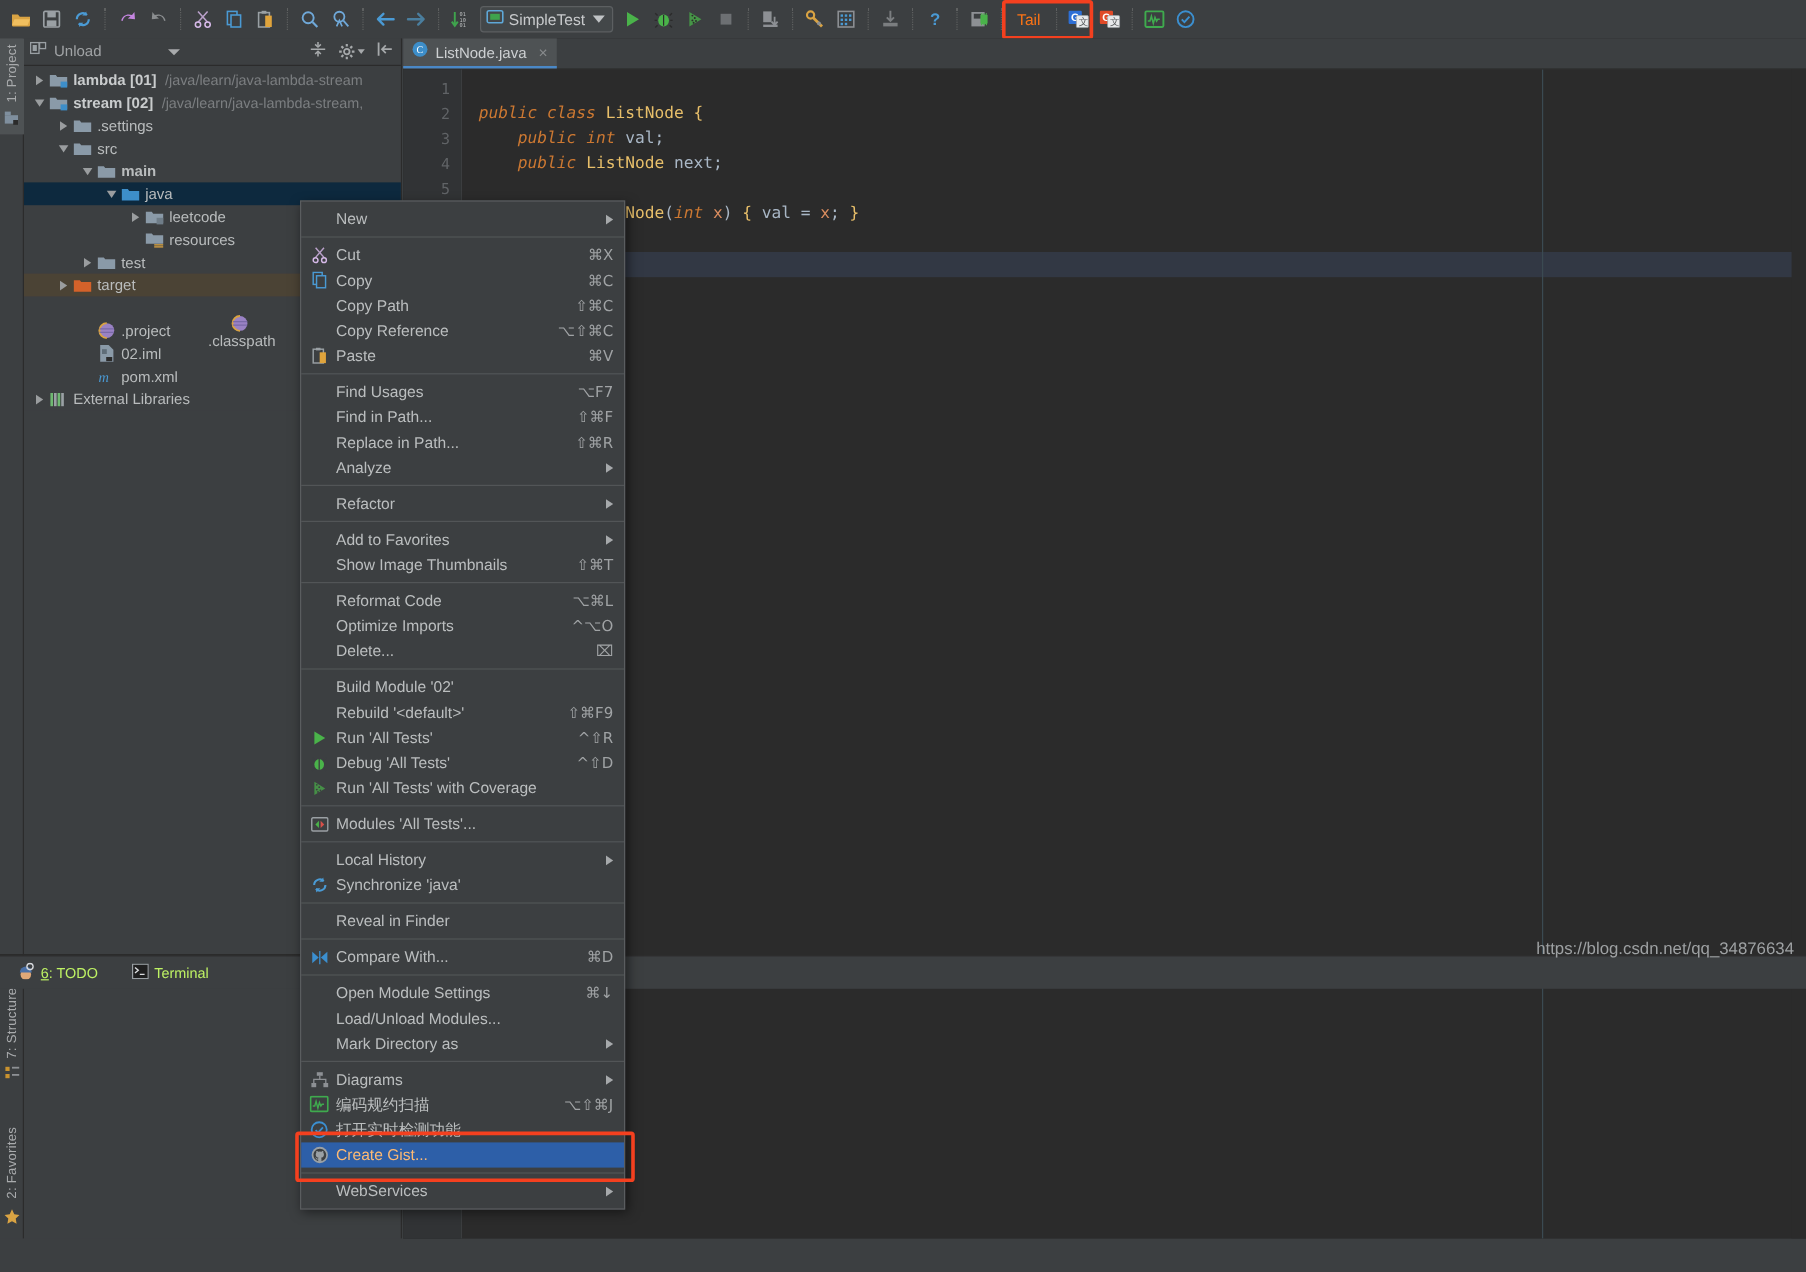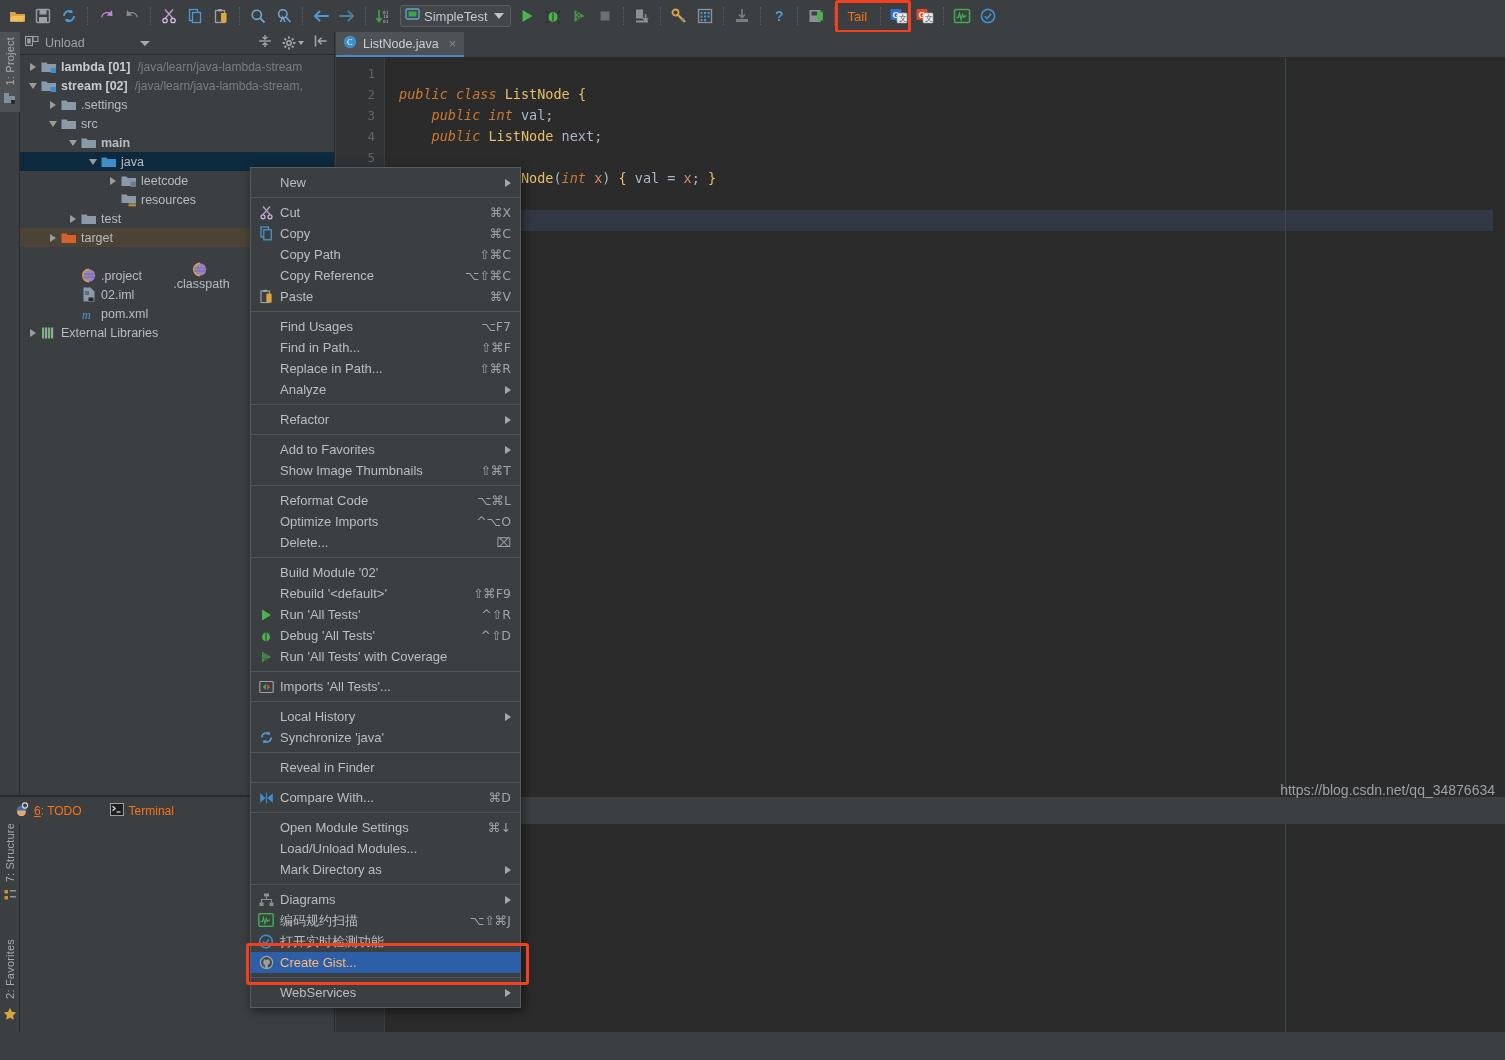--- a/index.html
+++ b/index.html
@@ -281,21 +281,21 @@
   
   #statusbar {
     position: absolute; left: 0; bottom: 0;
     width: 1505px; height: 28px;
     background: #3c3f41;
     border-top: 1px solid #2b2b2b;
     display: flex; align-items: center;
   }
   .sb-item {
     display: flex; align-items: center;
-    color: #f97316; font-size: 12px;
+    color: #bef264; font-size: 12px;
     margin-left: 14px;
   }
   .sb-item .sb-lbl { margin-left: 5px; }
   .ul { text-decoration: underline; }
   #watermark {
     position: absolute; right: 10px; bottom: 26px;
     color: #9ea1a3; font-size: 14px;
   }
   #bottom-stripe-line {
     position: absolute; left: 0; bottom: 28px;
@@ -965,21 +965,21 @@
       </div>
       <div class="msep"></div>
       <div class="mi">
         <span class="mi-icon">
           <svg width="15" height="14" viewBox="0 0 15 14">
             <rect x="0.8" y="1.5" width="13.4" height="11" rx="1" fill="none" stroke="#9aa0a4" stroke-width="1.2"></rect>
             <path d="M6.8 4l-3 3 3 3z" fill="#4ab34a"></path>
             <path d="M8.2 4l3 3-3 3z" fill="#d8504a"></path>
           </svg>
         </span>
-        <span class="mi-label">Imports 'All Tests'...</span>
+        <span class="mi-label">Modules 'All Tests'...</span>
       </div>
       <div class="msep"></div>
       <div class="mi">
         <span class="mi-icon"></span>
         <span class="mi-label">Local History</span>
         <span class="mi-sub"></span>
       </div>
       <div class="mi">
         <span class="mi-icon">
           <svg width="15" height="15" viewBox="0 0 15 15">

